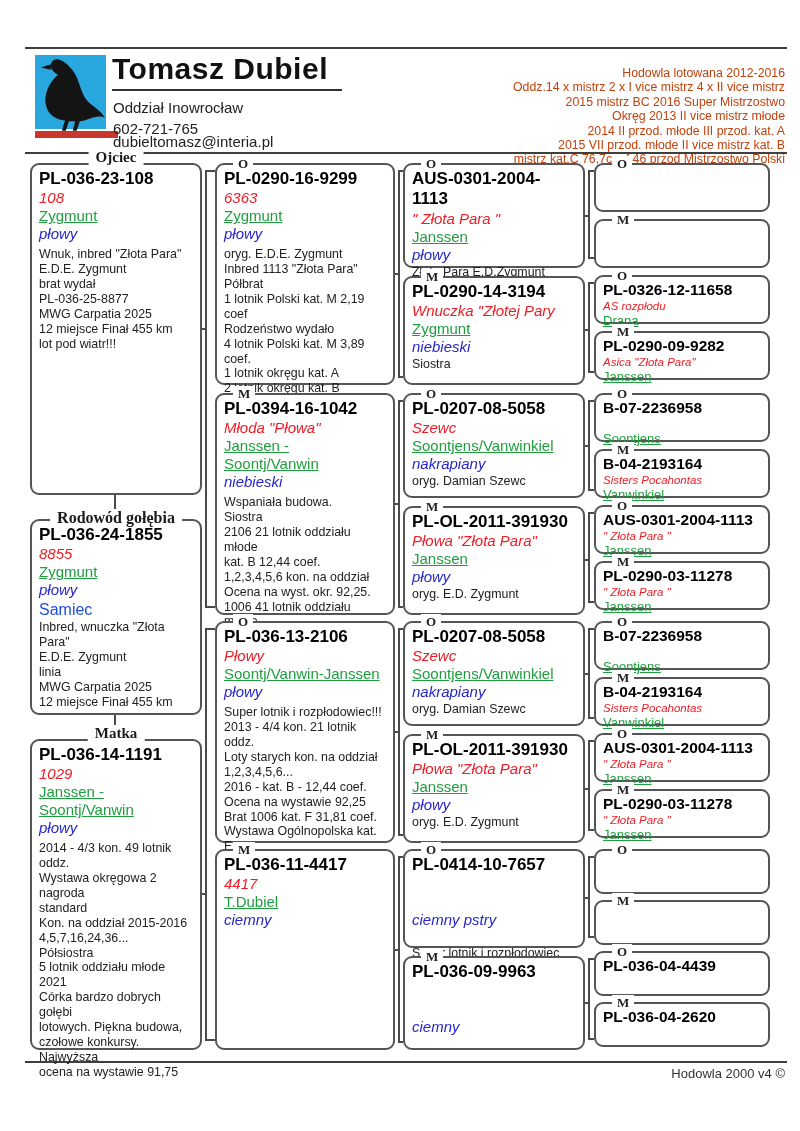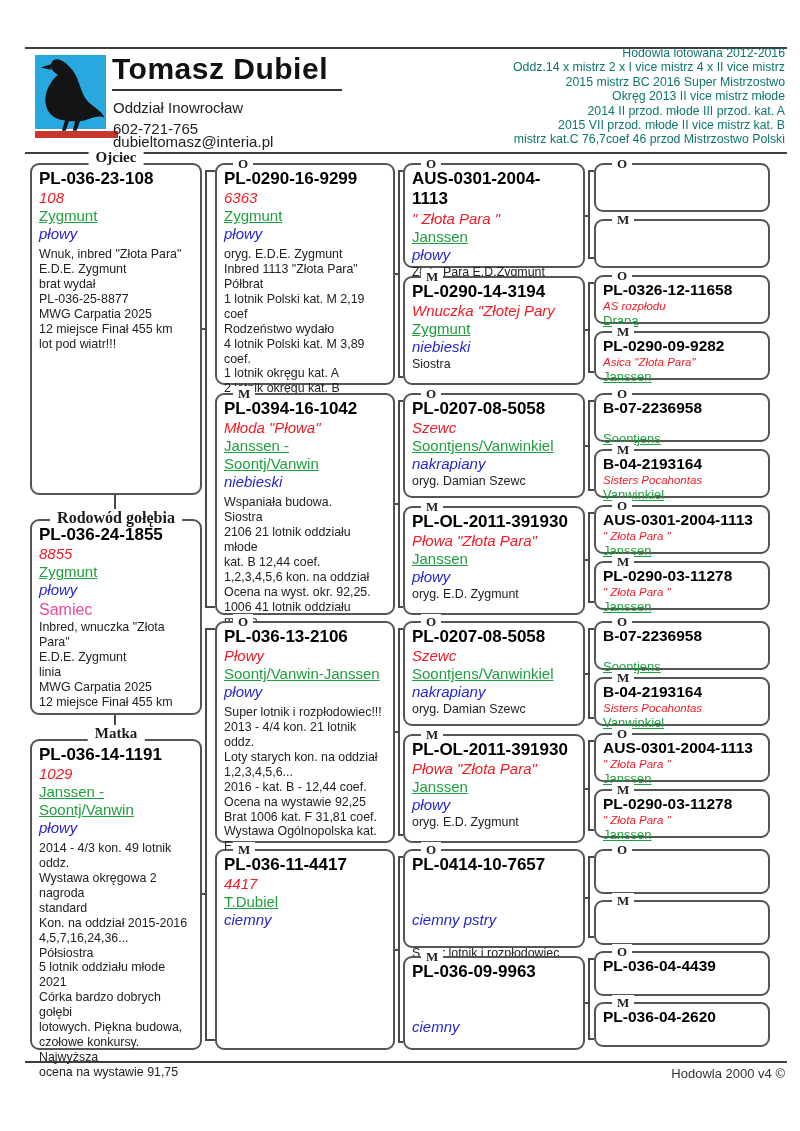--- a/index.html
+++ b/index.html
@@ -6,38 +6,38 @@
   .page{position:relative;width:800px;height:1131px;background:#fff;
         font-family:"Liberation Sans",sans-serif;color:#111;overflow:hidden;}
   .hr{position:absolute;left:25px;width:762px;height:2px;background:#3f3f3f;}
   
   .logo-sq{position:absolute;left:35px;top:55px;width:71px;height:74px;background:#29a8e0;}
   .logo-bar{position:absolute;left:35px;top:131px;width:83px;height:7px;background:#c9362c;}
   .logo-bird{position:absolute;left:33px;top:54px;width:78px;height:80px;}
   .owner-name{position:absolute;left:112px;top:52px;font-size:30px;font-weight:bold;
               letter-spacing:.5px;border-bottom:2px solid #333;padding:0 14px 3px 0;}
   .contact{position:absolute;left:113px;font-size:15px;color:#222;}
-  .achv{position:absolute;right:15px;top:46px;width:520px;text-align:right;
-        font-size:12.3px;line-height:14.4px;color:#0f766e;}
+  .achv{position:absolute;right:15px;top:66px;width:520px;text-align:right;
+        font-size:12.3px;line-height:14.4px;color:#c2410c;}
   
   .pbox{position:absolute;border:2px solid #555;border-radius:9px;background:#fff;
         box-sizing:border-box;padding:4px 7px 2px 7px;}
   .tag{position:absolute;top:-9px;left:16px;background:#fff;padding:0 5px;
        font-family:"Liberation Serif",serif;font-weight:bold;font-size:13px;color:#222;}
   .btitle{position:absolute;left:50%;transform:translateX(-50%);background:#fff;
           padding:0 7px;font-family:"Liberation Serif",serif;font-weight:bold;
           white-space:nowrap;color:#1a1a1a;}
   .btitle-lg{top:-16px;font-size:15px;}
   .btitle-sm{top:-12px;font-size:16px;}
   .ring{font-weight:bold;font-size:17px;line-height:1.2;min-height:20px;color:#000;}
   .redln{color:#ee1c25;font-size:15px;line-height:1.2;min-height:18px;font-style:italic;}
   .greenln{color:#1e9e3e;font-size:15px;line-height:1.2;min-height:18px;
            text-decoration:underline;width:fit-content;}
   .blueln{color:#2626cc;font-style:italic;font-size:15px;line-height:1.2;min-height:19px;}
-  .sexln{font-size:16px;line-height:1.25;min-height:19px;color:#ec4899;}
+  .sexln{font-size:16px;line-height:1.25;min-height:19px;color:#1d4ed8;}
   .notes{font-size:12.4px;line-height:1.2;color:#222;margin-top:3px;white-space:pre-line;}
   .sm .ring{font-size:15.5px;min-height:18px;}
   .sm .redln{font-size:11.5px;min-height:13px;}
   .sm .greenln{font-size:13px;min-height:13px;}
   .connectors{position:absolute;left:0;top:0;}
   .footer{position:absolute;right:15px;top:1066px;font-size:13px;color:#333;text-align:center;}
 </style>
 </head>
 <body>
 

